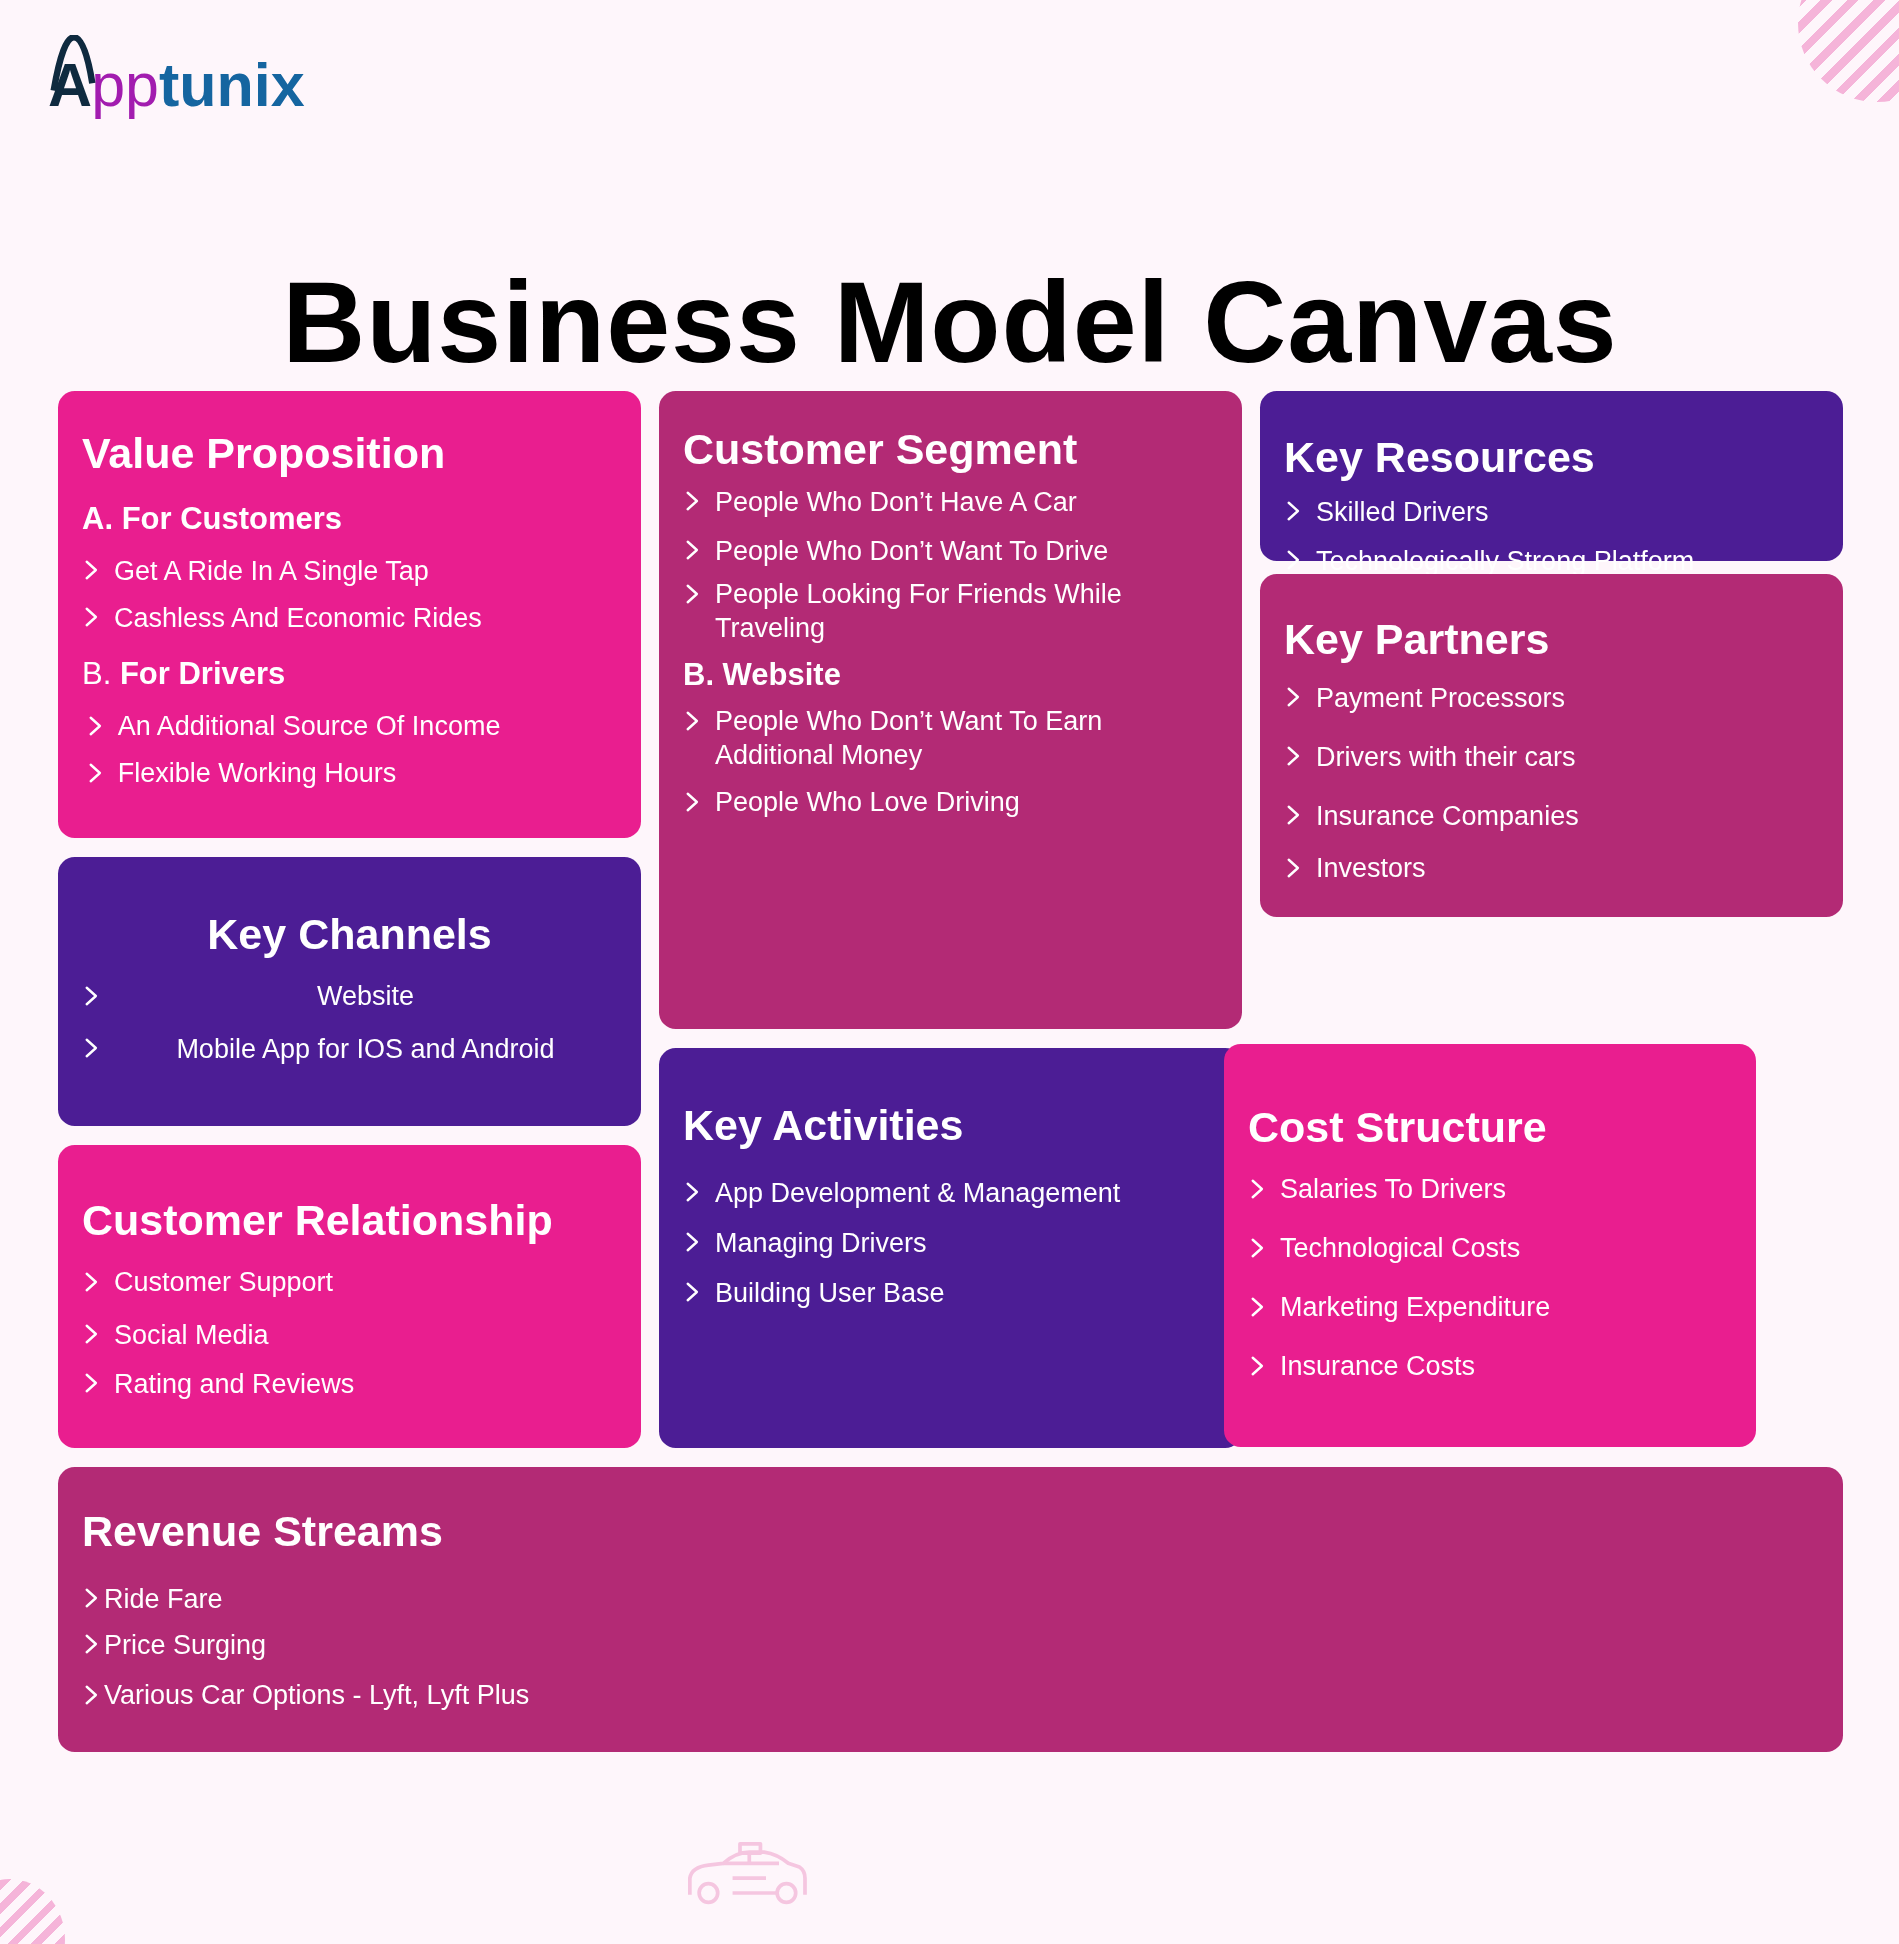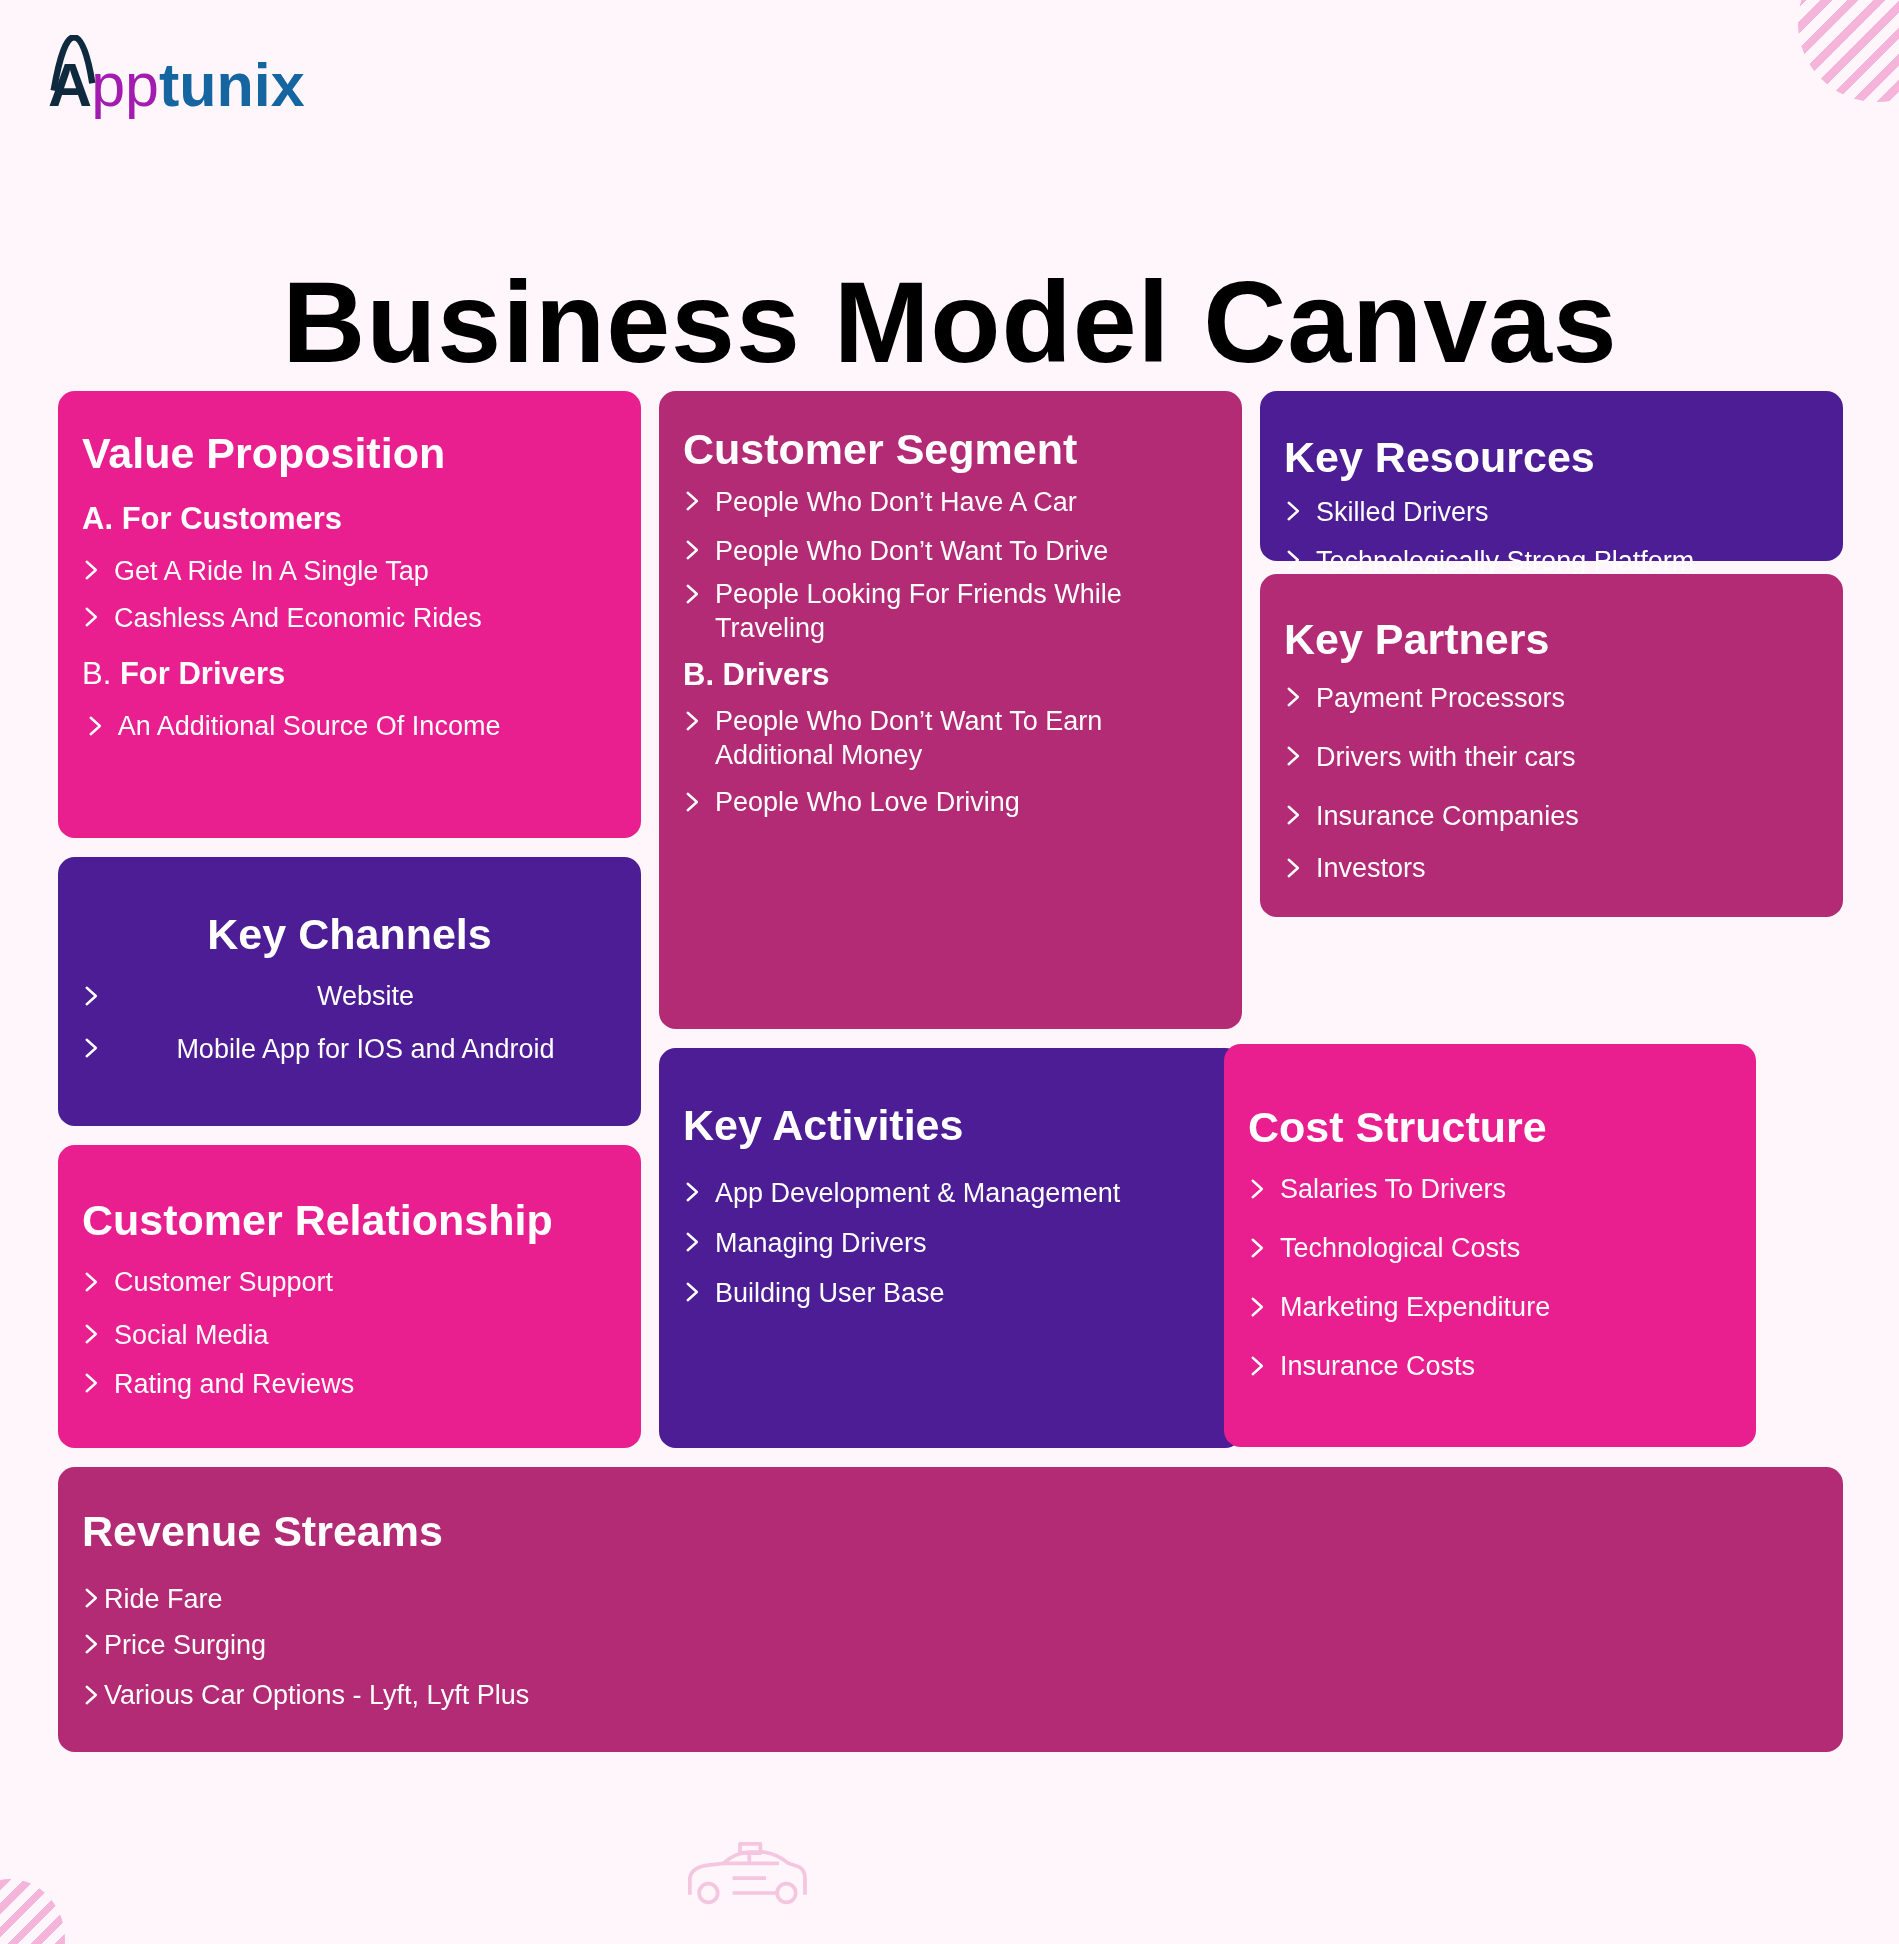--- a/index.html
+++ b/index.html
@@ -88,20 +88,26 @@
   <h3 style="margin-top:20.4px;">
     <span class="plain">B. </span><span>For Drivers</span>
   </h3>
   <ul style="padding-left:3.7px;">
     <li style="margin-top:16.7px;">
         <svg class="chev" viewBox="0 0 20 24" width="18.6" height="22">
           <use href="#chev"></use>
         </svg>
         <span class="txt">An Additional Source Of Income</span>
       </li>
+    <li style="margin-top:13px;">
+        <svg class="chev" viewBox="0 0 20 24" width="18.6" height="22">
+          <use href="#chev"></use>
+        </svg>
+        <span class="txt">Flexible Working Hours</span>
+      </li>
   </ul>
 </section>
 
 <section class="card c-dark" style="left:659px; top:391px; width:583px; height:638px; padding-top:33px;">
   <h2>Customer Segment</h2>
   <ul>
     <li style="margin-top:9.3px;">
         <svg class="chev" viewBox="0 0 20 24" width="18.6" height="22">
           <use href="#chev"></use>
         </svg>
@@ -113,21 +119,21 @@
         </svg>
         <span class="txt">People Who Don’t Want To Drive</span>
       </li>
     <li style="margin-top:9.3px;">
         <svg class="chev" viewBox="0 0 20 24" width="18.6" height="22">
           <use href="#chev"></use>
         </svg>
         <span class="txt">People Looking For Friends While Traveling</span>
       </li>
   </ul>
-  <h3 style="margin-top:11px;">B. Drivers</h3>
+  <h3 style="margin-top:11px;">B. Website</h3>
   <ul>
     <li style="margin-top:11px;">
         <svg class="chev" viewBox="0 0 20 24" width="18.6" height="22">
           <use href="#chev"></use>
         </svg>
         <span class="txt">People Who Don’t Want To Earn Additional Money</span>
       </li>
     <li style="margin-top:13px;">
         <svg class="chev" viewBox="0 0 20 24" width="18.6" height="22">
           <use href="#chev"></use>

